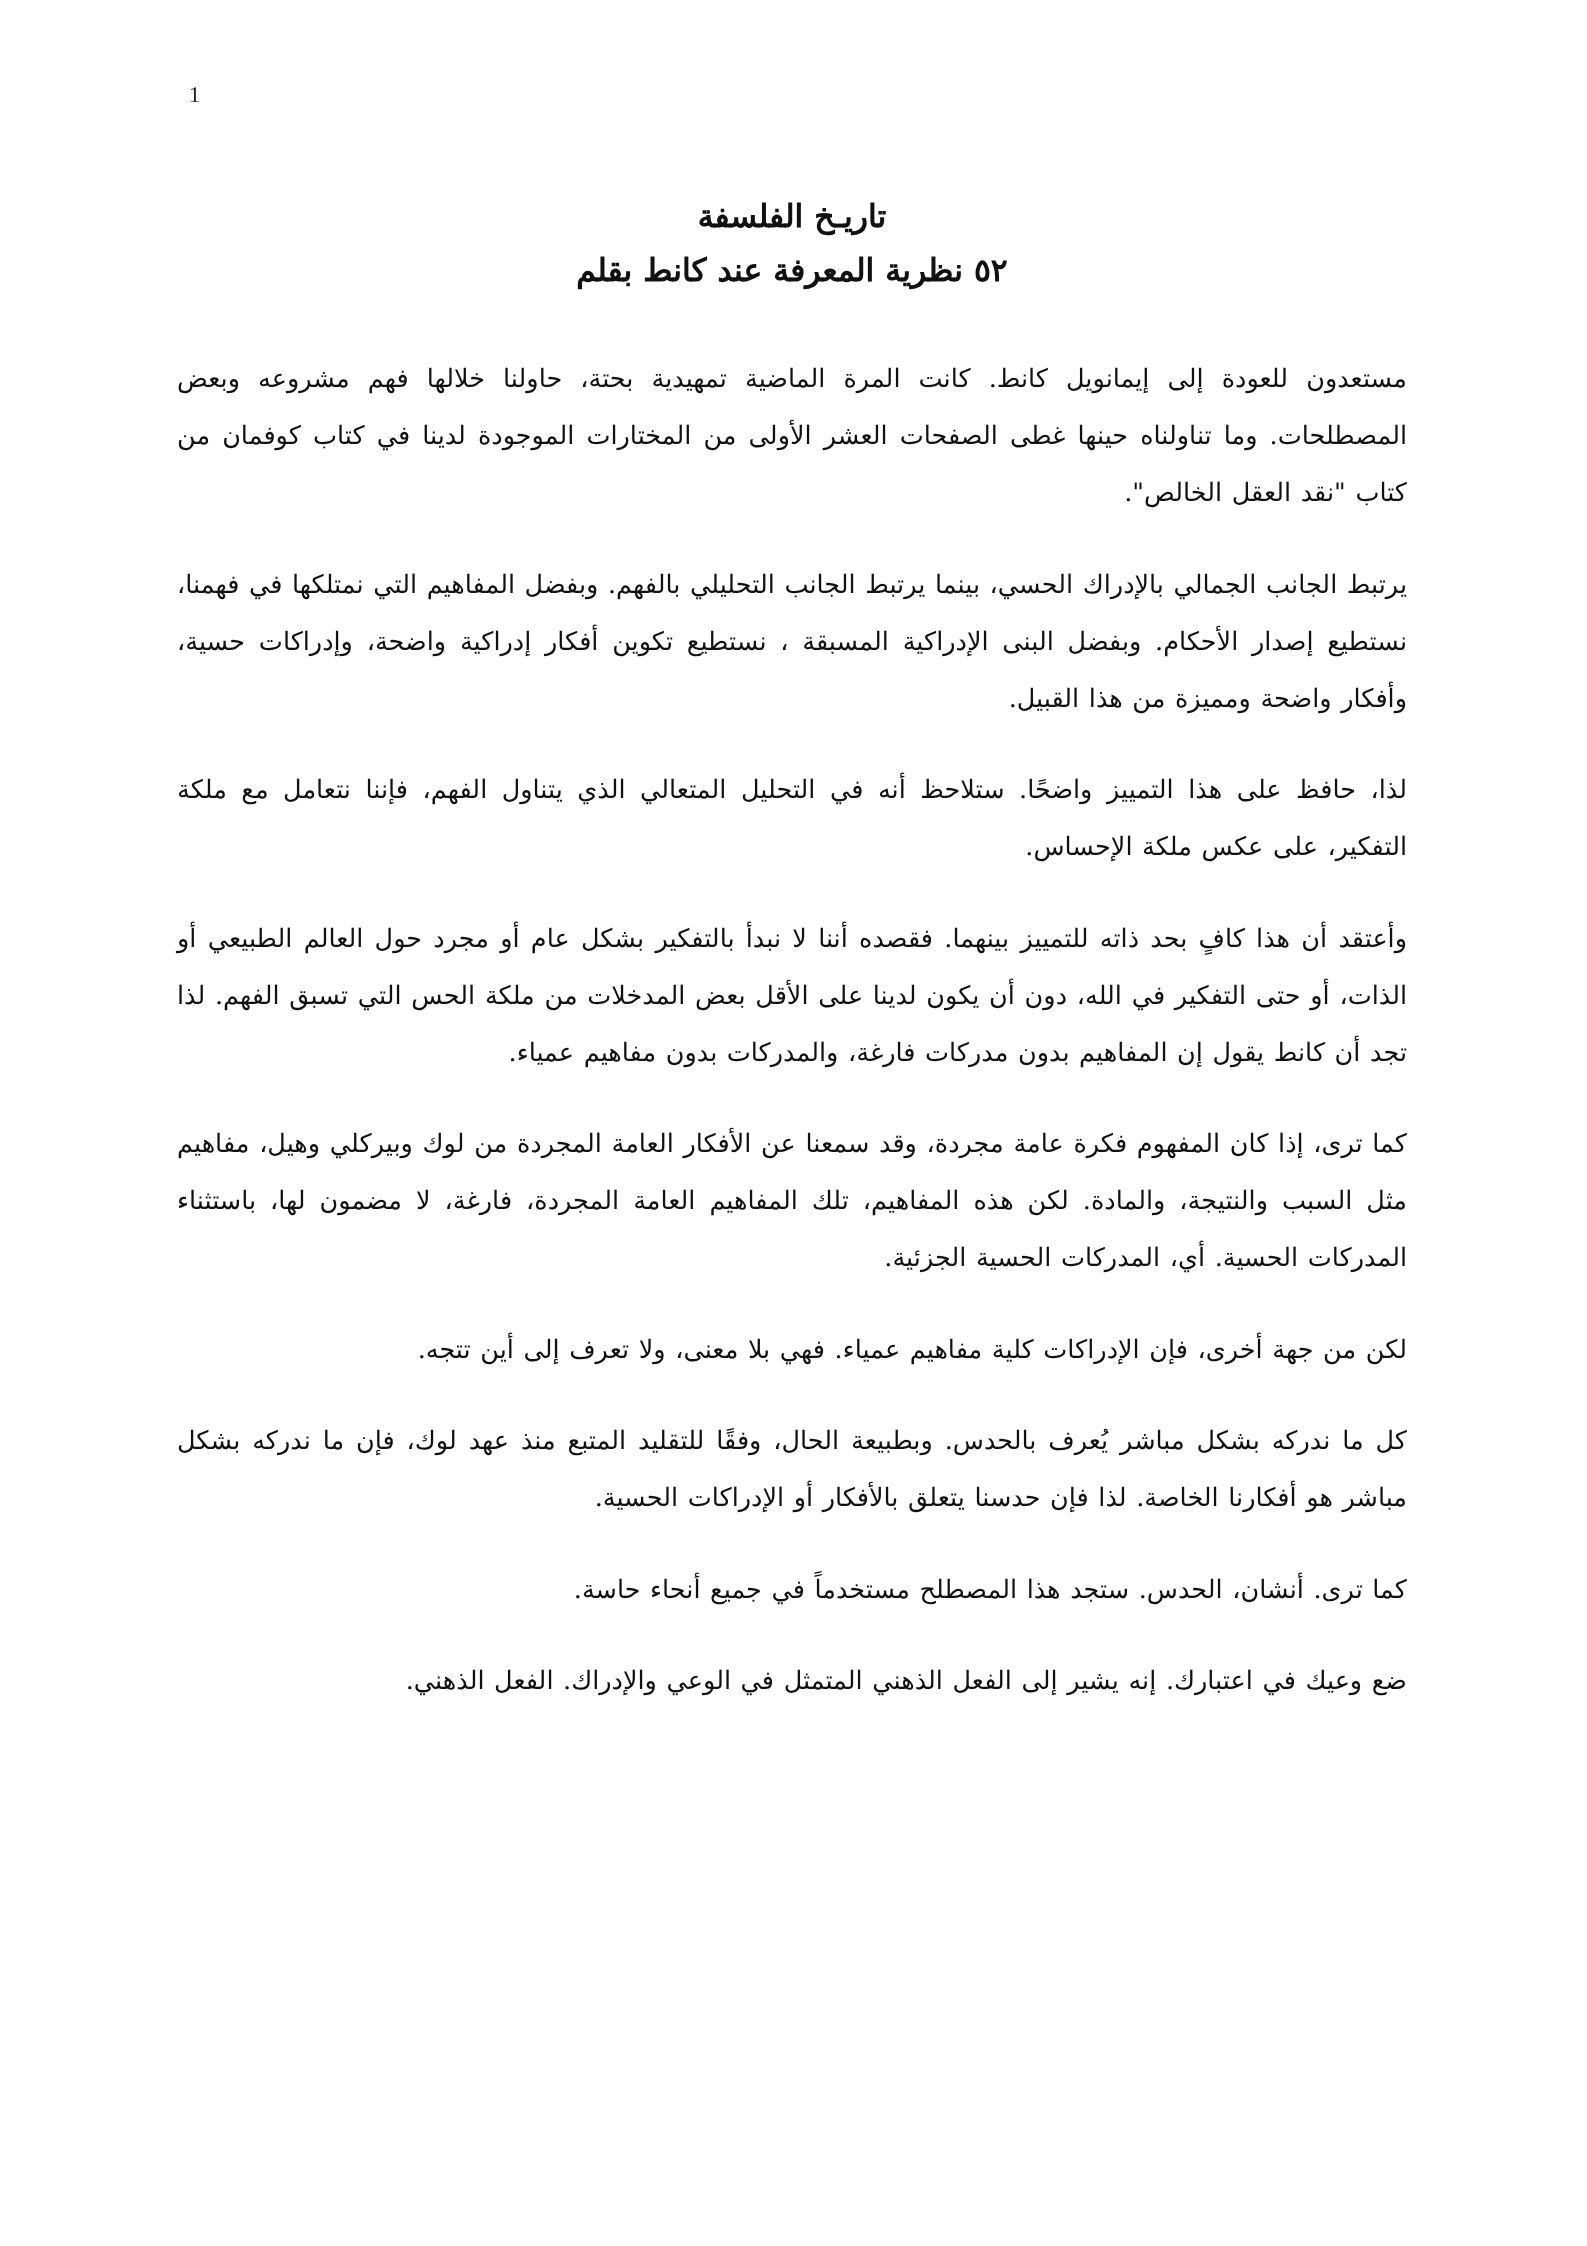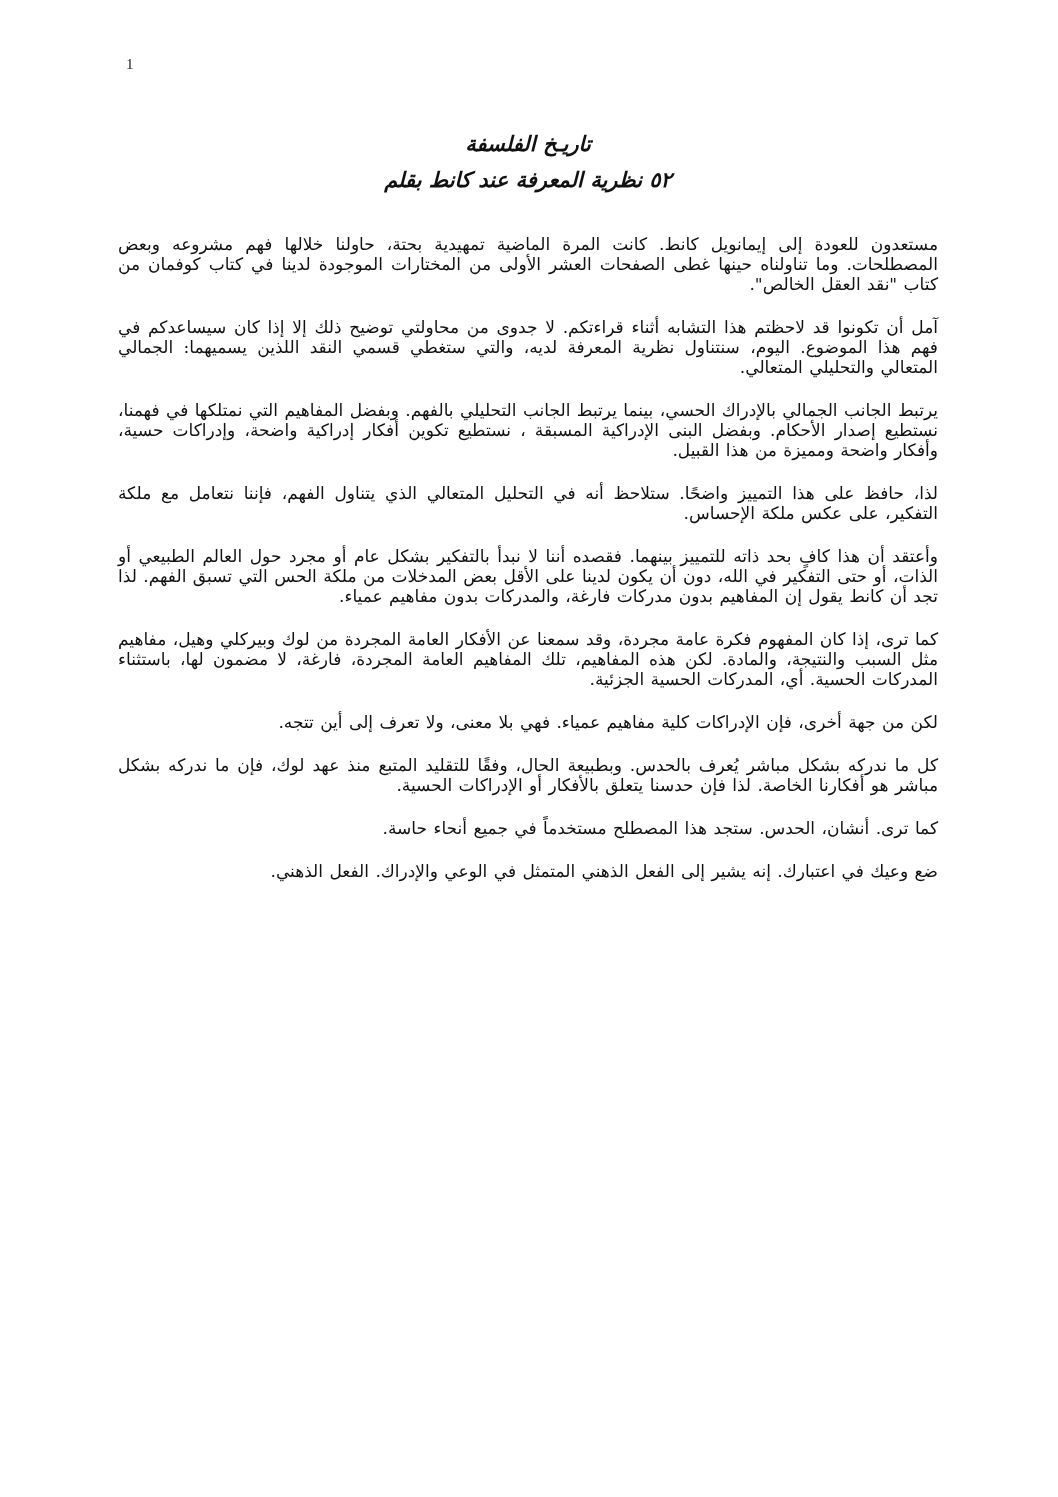--- a/index.html
+++ b/index.html
@@ -29,52 +29,50 @@
     padding: 126px 120px 0 118px;
     direction: rtl;
   }
   .doc-title {
     text-align: center;
     font-weight: bold;
     font-size: 21px;
     line-height: 36px;
     margin-bottom: 36px;
     direction: rtl;
-    font-style: italic;
   }
   .doc-title .title-line {
     display: block;
   }
   .body-text p {
     direction: rtl;
     text-align: justify;
     text-align-last: right;
     font-size: 17px;
-    line-height: 20px;
+    line-height: 38px;
     margin: 0 0 23px 0;
     word-spacing: 1px;
   }
 </style>
 </head>
 <body>
 
 <div class="page">
 
   <div class="page-number">1</div>
 
   <div class="content">
 
     <div class="doc-title">
       <span class="title-line">تاريـخ الفلسفة</span>
       <span class="title-line">٥٢ نظرية المعرفة عند كانط بقلم</span>
     </div>
 
     <div class="body-text">
       <p>مستعدون للعودة إلى إيمانويل كانط. كانت المرة الماضية تمهيدية بحتة، حاولنا خلالها فهم مشروعه وبعض المصطلحات. وما تناولناه حينها غطى الصفحات العشر الأولى من المختارات الموجودة لدينا في كتاب كوفمان من كتاب "نقد العقل الخالص".</p>
-      <p>آمل أن تكونوا قد لاحظتم هذا التشابه أثناء قراءتكم. لا جدوى من محاولتي توضيح ذلك إلا إذا كان سيساعدكم في فهم هذا الموضوع. اليوم، سنتناول نظرية المعرفة لديه، والتي ستغطي قسمي النقد اللذين يسميهما: الجمالي المتعالي والتحليلي المتعالي.</p>
       <p>يرتبط الجانب الجمالي بالإدراك الحسي، بينما يرتبط الجانب التحليلي بالفهم. وبفضل المفاهيم التي نمتلكها في فهمنا، نستطيع إصدار الأحكام. وبفضل البنى الإدراكية المسبقة ، نستطيع تكوين أفكار إدراكية واضحة، وإدراكات حسية، وأفكار واضحة ومميزة من هذا القبيل.</p>
       <p>لذا، حافظ على هذا التمييز واضحًا. ستلاحظ أنه في التحليل المتعالي الذي يتناول الفهم، فإننا نتعامل مع ملكة التفكير، على عكس ملكة الإحساس.</p>
       <p>وأعتقد أن هذا كافٍ بحد ذاته للتمييز بينهما. فقصده أننا لا نبدأ بالتفكير بشكل عام أو مجرد حول العالم الطبيعي أو الذات، أو حتى التفكير في الله، دون أن يكون لدينا على الأقل بعض المدخلات من ملكة الحس التي تسبق الفهم. لذا تجد أن كانط يقول إن المفاهيم بدون مدركات فارغة، والمدركات بدون مفاهيم عمياء.</p>
       <p>كما ترى، إذا كان المفهوم فكرة عامة مجردة، وقد سمعنا عن الأفكار العامة المجردة من لوك وبيركلي وهيل، مفاهيم مثل السبب والنتيجة، والمادة. لكن هذه المفاهيم، تلك المفاهيم العامة المجردة، فارغة، لا مضمون لها، باستثناء المدركات الحسية. أي، المدركات الحسية الجزئية.</p>
       <p>لكن من جهة أخرى، فإن الإدراكات كلية مفاهيم عمياء. فهي بلا معنى، ولا تعرف إلى أين تتجه.</p>
       <p>كل ما ندركه بشكل مباشر يُعرف بالحدس. وبطبيعة الحال، وفقًا للتقليد المتبع منذ عهد لوك، فإن ما ندركه بشكل مباشر هو أفكارنا الخاصة. لذا فإن حدسنا يتعلق بالأفكار أو الإدراكات الحسية.</p>
       <p>كما ترى. أنشان، الحدس. ستجد هذا المصطلح مستخدماً في جميع أنحاء حاسة.</p>
       <p>ضع وعيك في اعتبارك. إنه يشير إلى الفعل الذهني المتمثل في الوعي والإدراك. الفعل الذهني.</p>
     </div>
 

